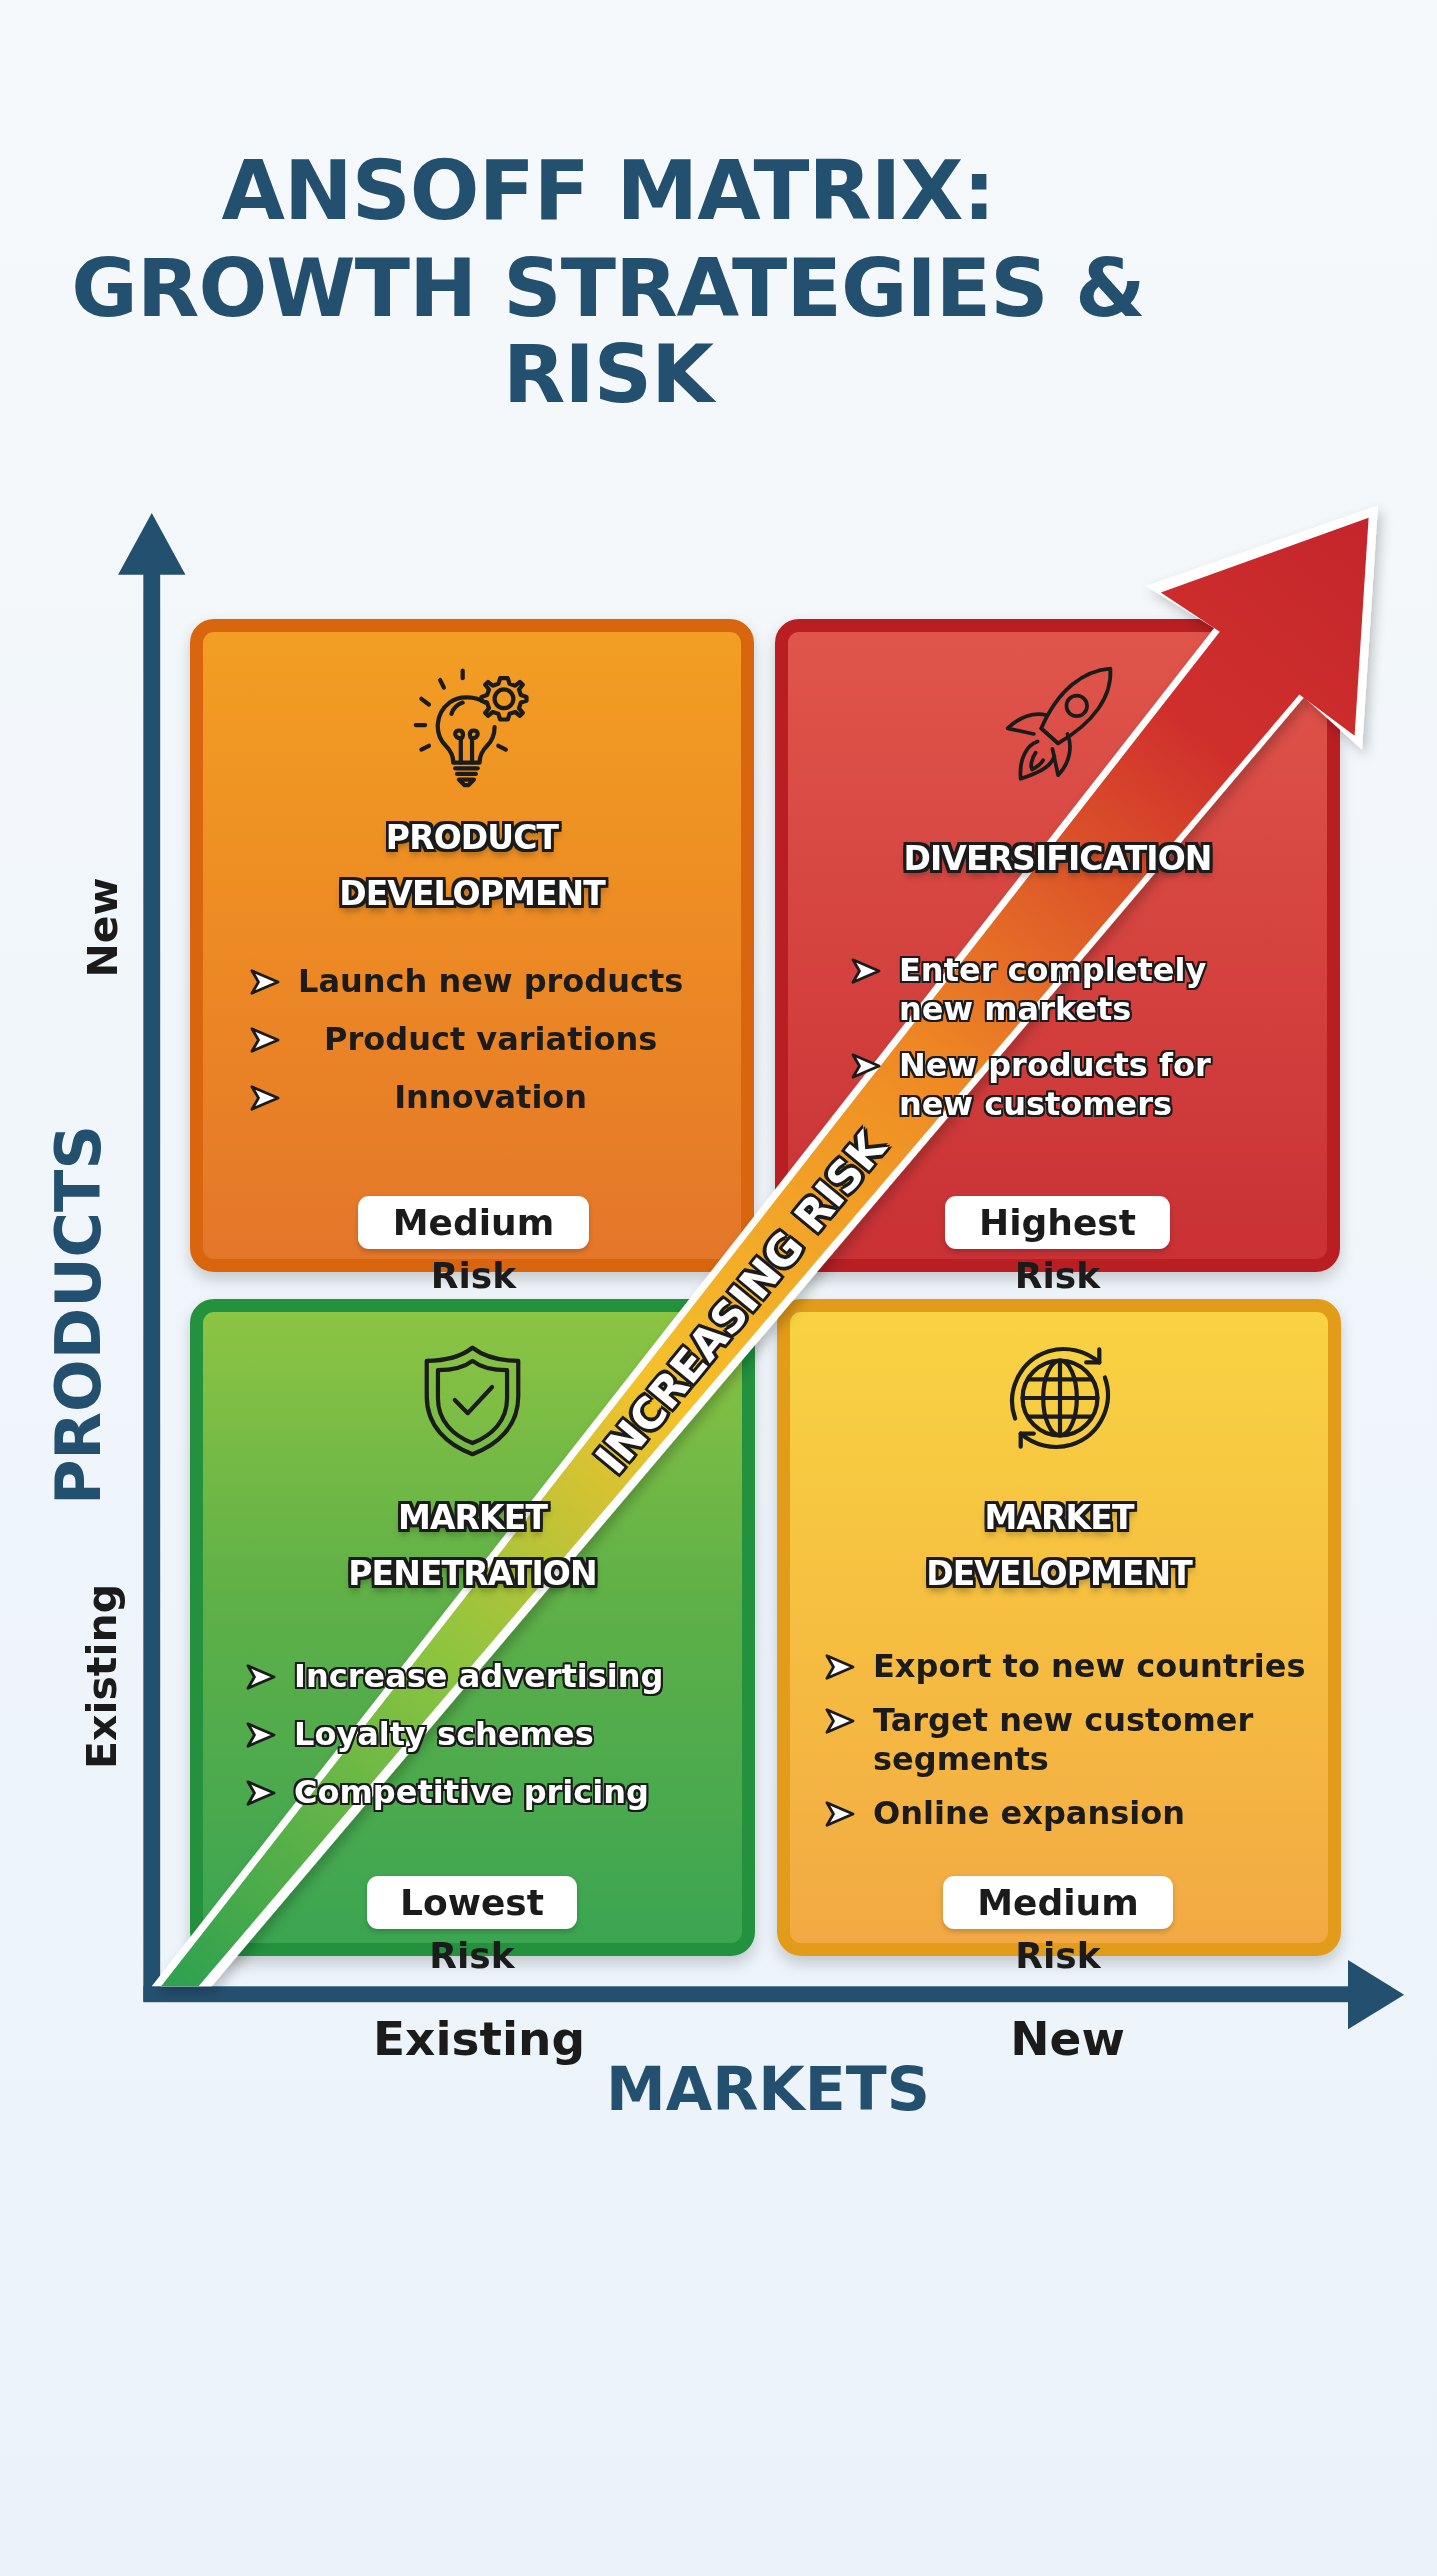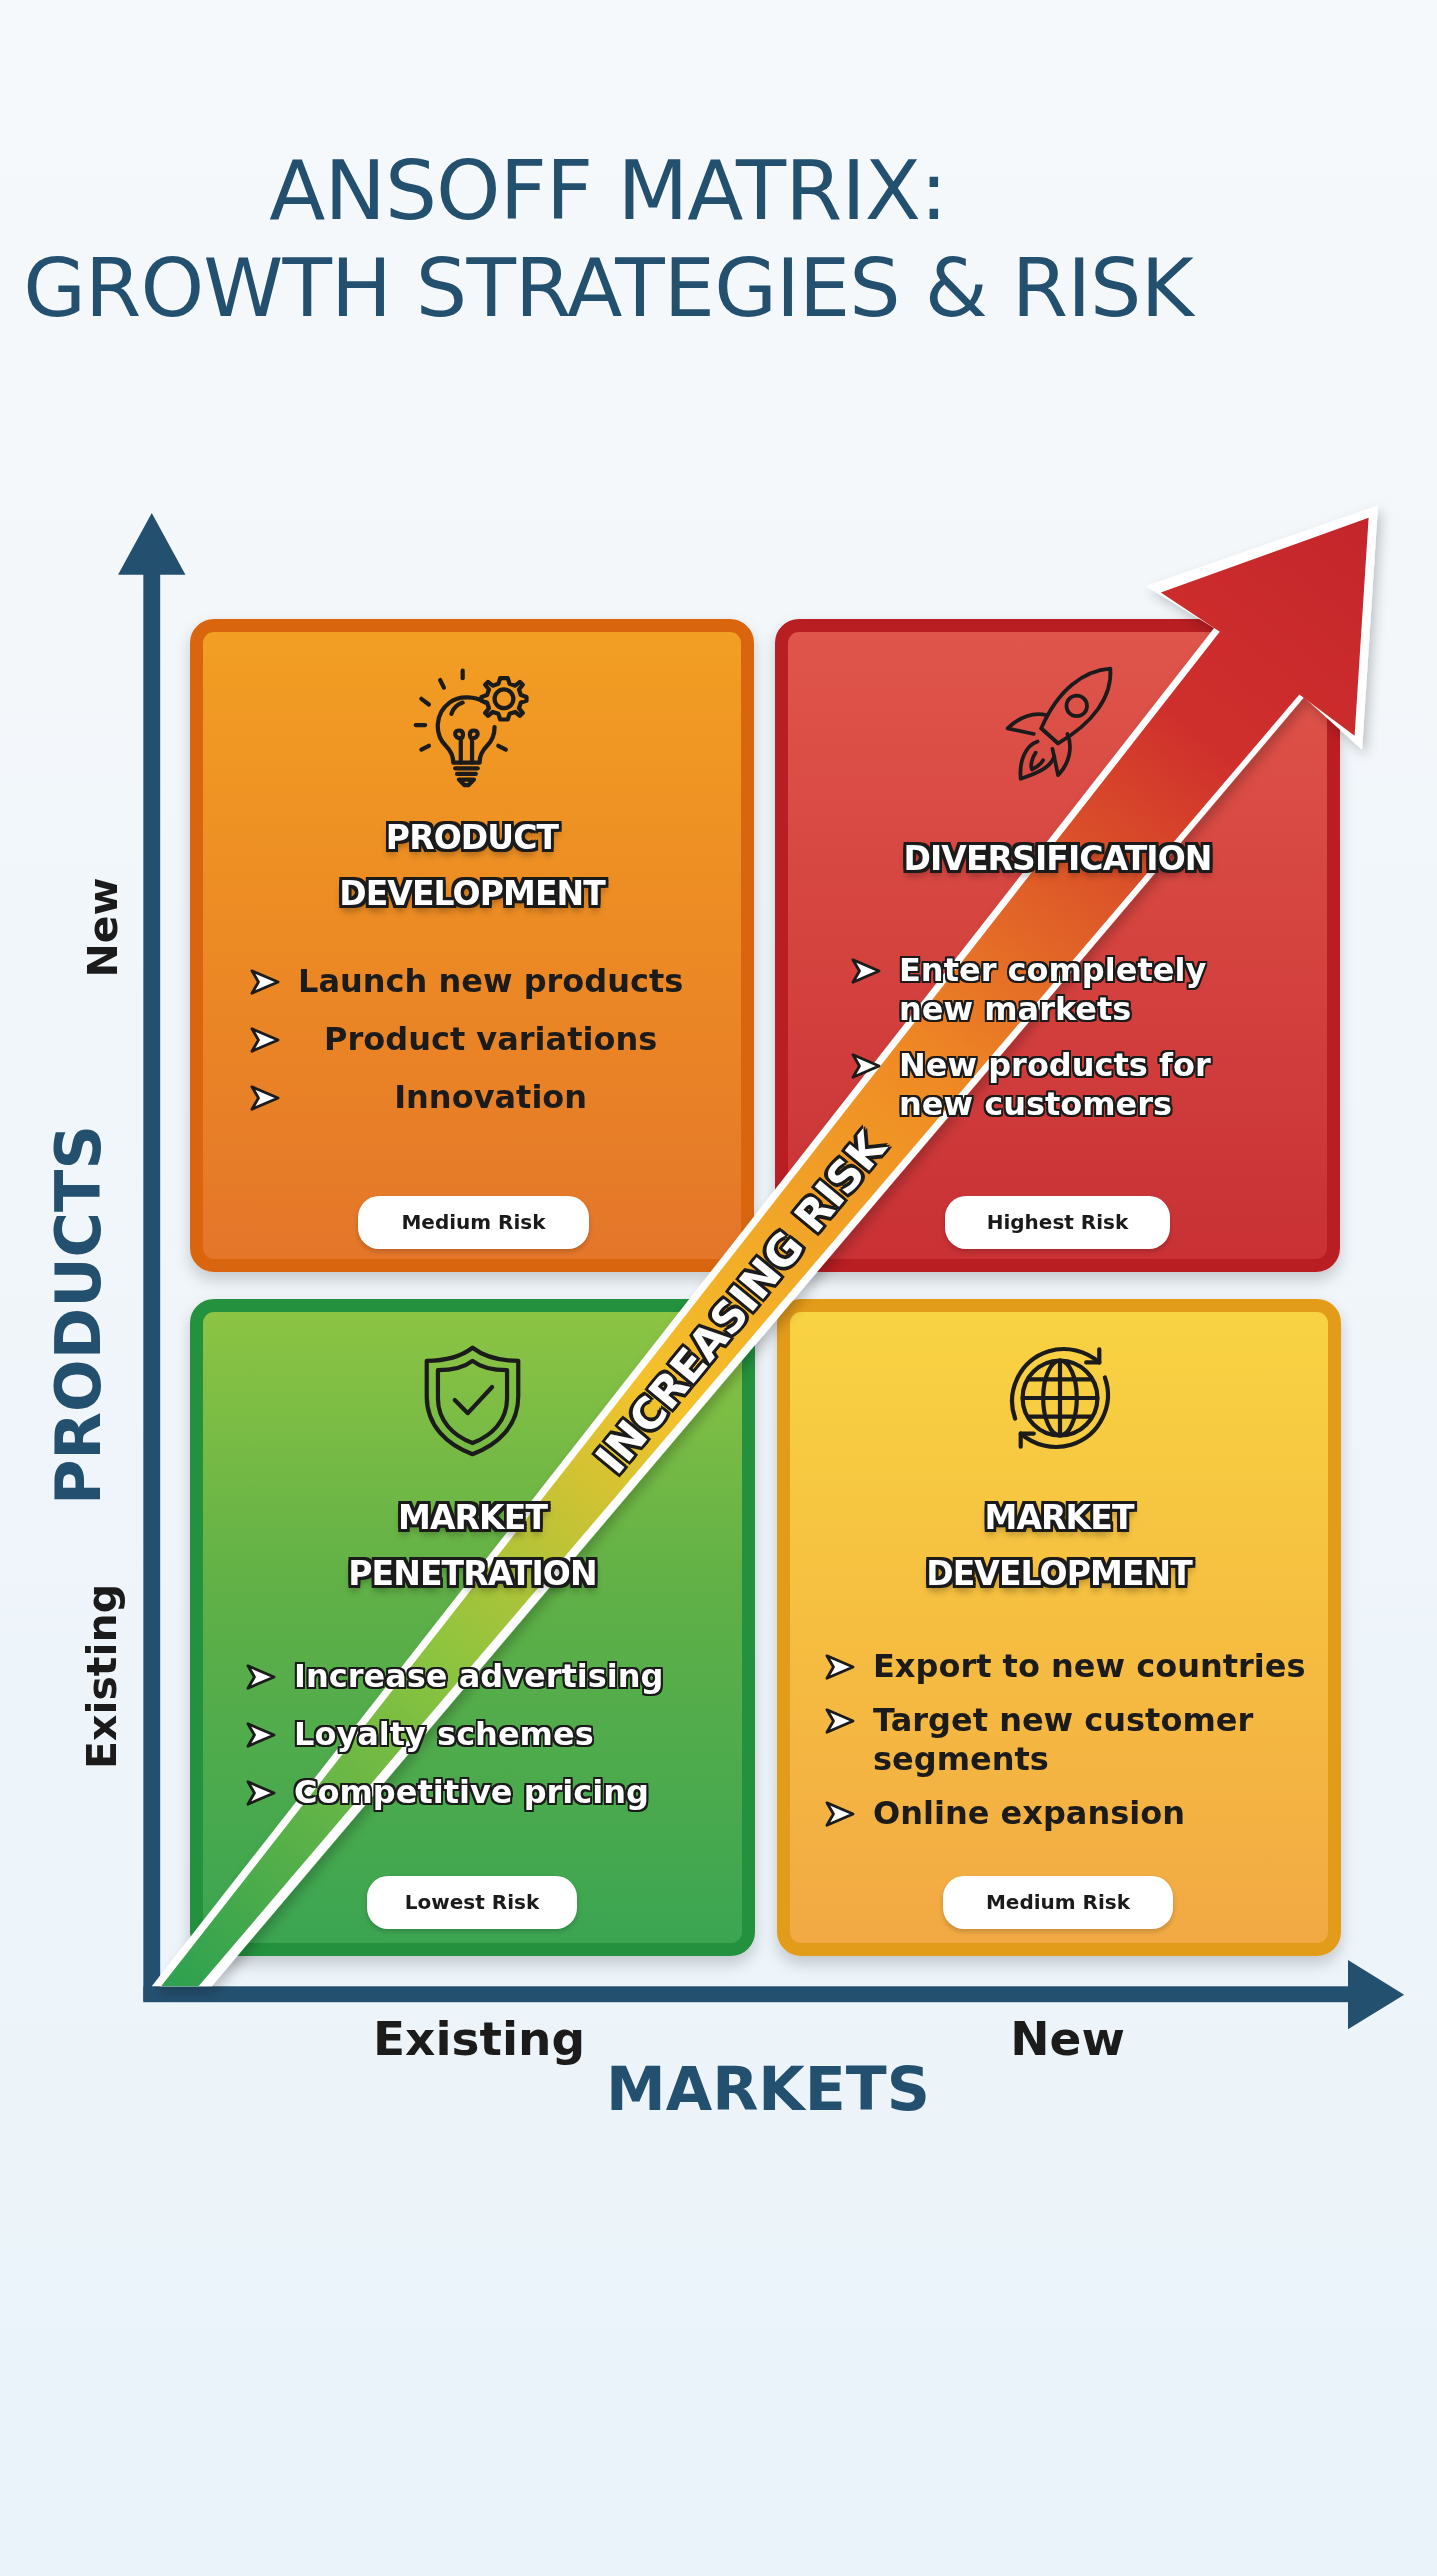--- a/index.html
+++ b/index.html
@@ -1,20 +1,20 @@
 <!DOCTYPE html>
 <html style="font-size:15px"><head>
 <meta charset="utf-8">
 <style>
   html, body { margin:0; padding:0; }
   body { width:1438px; height:2576px; position:relative; overflow:hidden;
     background: linear-gradient(180deg, #f6f9fb 0%, #f1f6fa 40%, #eaf3fa 100%);
     font-family: "DejaVu Sans", "Liberation Sans", sans-serif; }
   .abs { position:absolute; }
-  .title { left:0; width:1216px; text-align:center; color:#24506f; font-weight:normal;
+  .title { left:0; width:1216px; text-align:center; color:#24506f; font-weight:bold;
     font-family:"DejaVu Sans", sans-serif; letter-spacing:-0.9px; }
   .t1 { top:148px; font-size:82px; line-height:86px; }
   .t2 { top:245px; font-size:81px; line-height:86px; }
 
   .card { position:absolute; border-radius:24px; box-sizing:border-box; border:13px solid; box-shadow: 0 7.5px 15px rgba(0,0,0,0.18); }
   .card-pd { left:190px; top:619px; width:564px; height:653px; border-color:#d9660f;
     background: linear-gradient(180deg, #f29e23 0%, #ec8a24 50%, #e4762a 100%); }
   .card-dv { left:775px; top:619px; width:565px; height:653px; border-color:#b81e22;
     background: linear-gradient(180deg, #df554b 0%, #d5433f 50%, #c93135 100%); }
   .card-mp { left:190px; top:1299px; width:565px; height:657px; border-color:#23913e;
@@ -26,22 +26,22 @@
     font-size:33px; line-height:56px; letter-spacing:-0.9px;
     text-shadow: -2.8px -2.8px 0 #1b1b1b, 2.8px -2.8px 0 #1b1b1b, -2.8px 2.8px 0 #1b1b1b, 2.8px 2.8px 0 #1b1b1b,
                  0 2.8px 0 #1b1b1b, 0 -2.8px 0 #1b1b1b, 2.8px 0 0 #1b1b1b, -2.8px 0 0 #1b1b1b, 0 5.6px 7.5px rgba(0,0,0,.35); }
 
   .bullets { position:absolute; margin:0; padding:0; list-style:none; }
   .bullets li { position:relative; padding-left:49px; font-size:32px; line-height:39px; font-weight:bold; color:#1b1b1b; }
   .bullets li .arr { position:absolute; left:0; top:5.6px; width:32px; height:28px; }
   .bullets.white li .txt { color:#fff;
     text-shadow: -1.9px -1.9px 0 #1b1b1b, 1.9px -1.9px 0 #1b1b1b, -1.9px 1.9px 0 #1b1b1b, 1.9px 1.9px 0 #1b1b1b, 0 1.9px 0 #1b1b1b, 0 -1.9px 0 #1b1b1b, 1.9px 0 0 #1b1b1b, -1.9px 0 0 #1b1b1b; }
 
-  .badge { position:absolute; background:#fff; border-radius:21px; color:#1b1b1b; font-weight:bold;
-    font-size:20px; height:53px; line-height:53px; text-align:center; box-shadow:0 2.8px 5.6px rgba(0,0,0,.18); }
+  .badge { position:absolute; background:#fff; border-radius:11px; color:#1b1b1b; font-weight:bold;
+    font-size:36px; height:53px; line-height:53px; text-align:center; box-shadow:0 2.8px 5.6px rgba(0,0,0,.18); }
 
   .icon { position:absolute; }
 
   .axis-label { position:absolute; color:#1b1b1b; font-weight:bold; font-family:"DejaVu Sans", sans-serif; }
   .axis-title { position:absolute; color:#24506f; font-weight:bold; font-family:"DejaVu Sans", sans-serif; }
   .vert { transform-origin:center center; transform: rotate(-90deg); white-space:nowrap; text-align:center; }
 
   .risk-text { position:absolute; color:#fff; font-weight:bold; font-size:43px; white-space:nowrap; letter-spacing:0px;
     text-shadow: -2.8px -2.8px 0 #1b1b1b, 2.8px -2.8px 0 #1b1b1b, -2.8px 2.8px 0 #1b1b1b, 2.8px 2.8px 0 #1b1b1b, 0 2.8px 0 #1b1b1b, 0 -2.8px 0 #1b1b1b, 2.8px 0 0 #1b1b1b, -2.8px 0 0 #1b1b1b; }
 </style>

